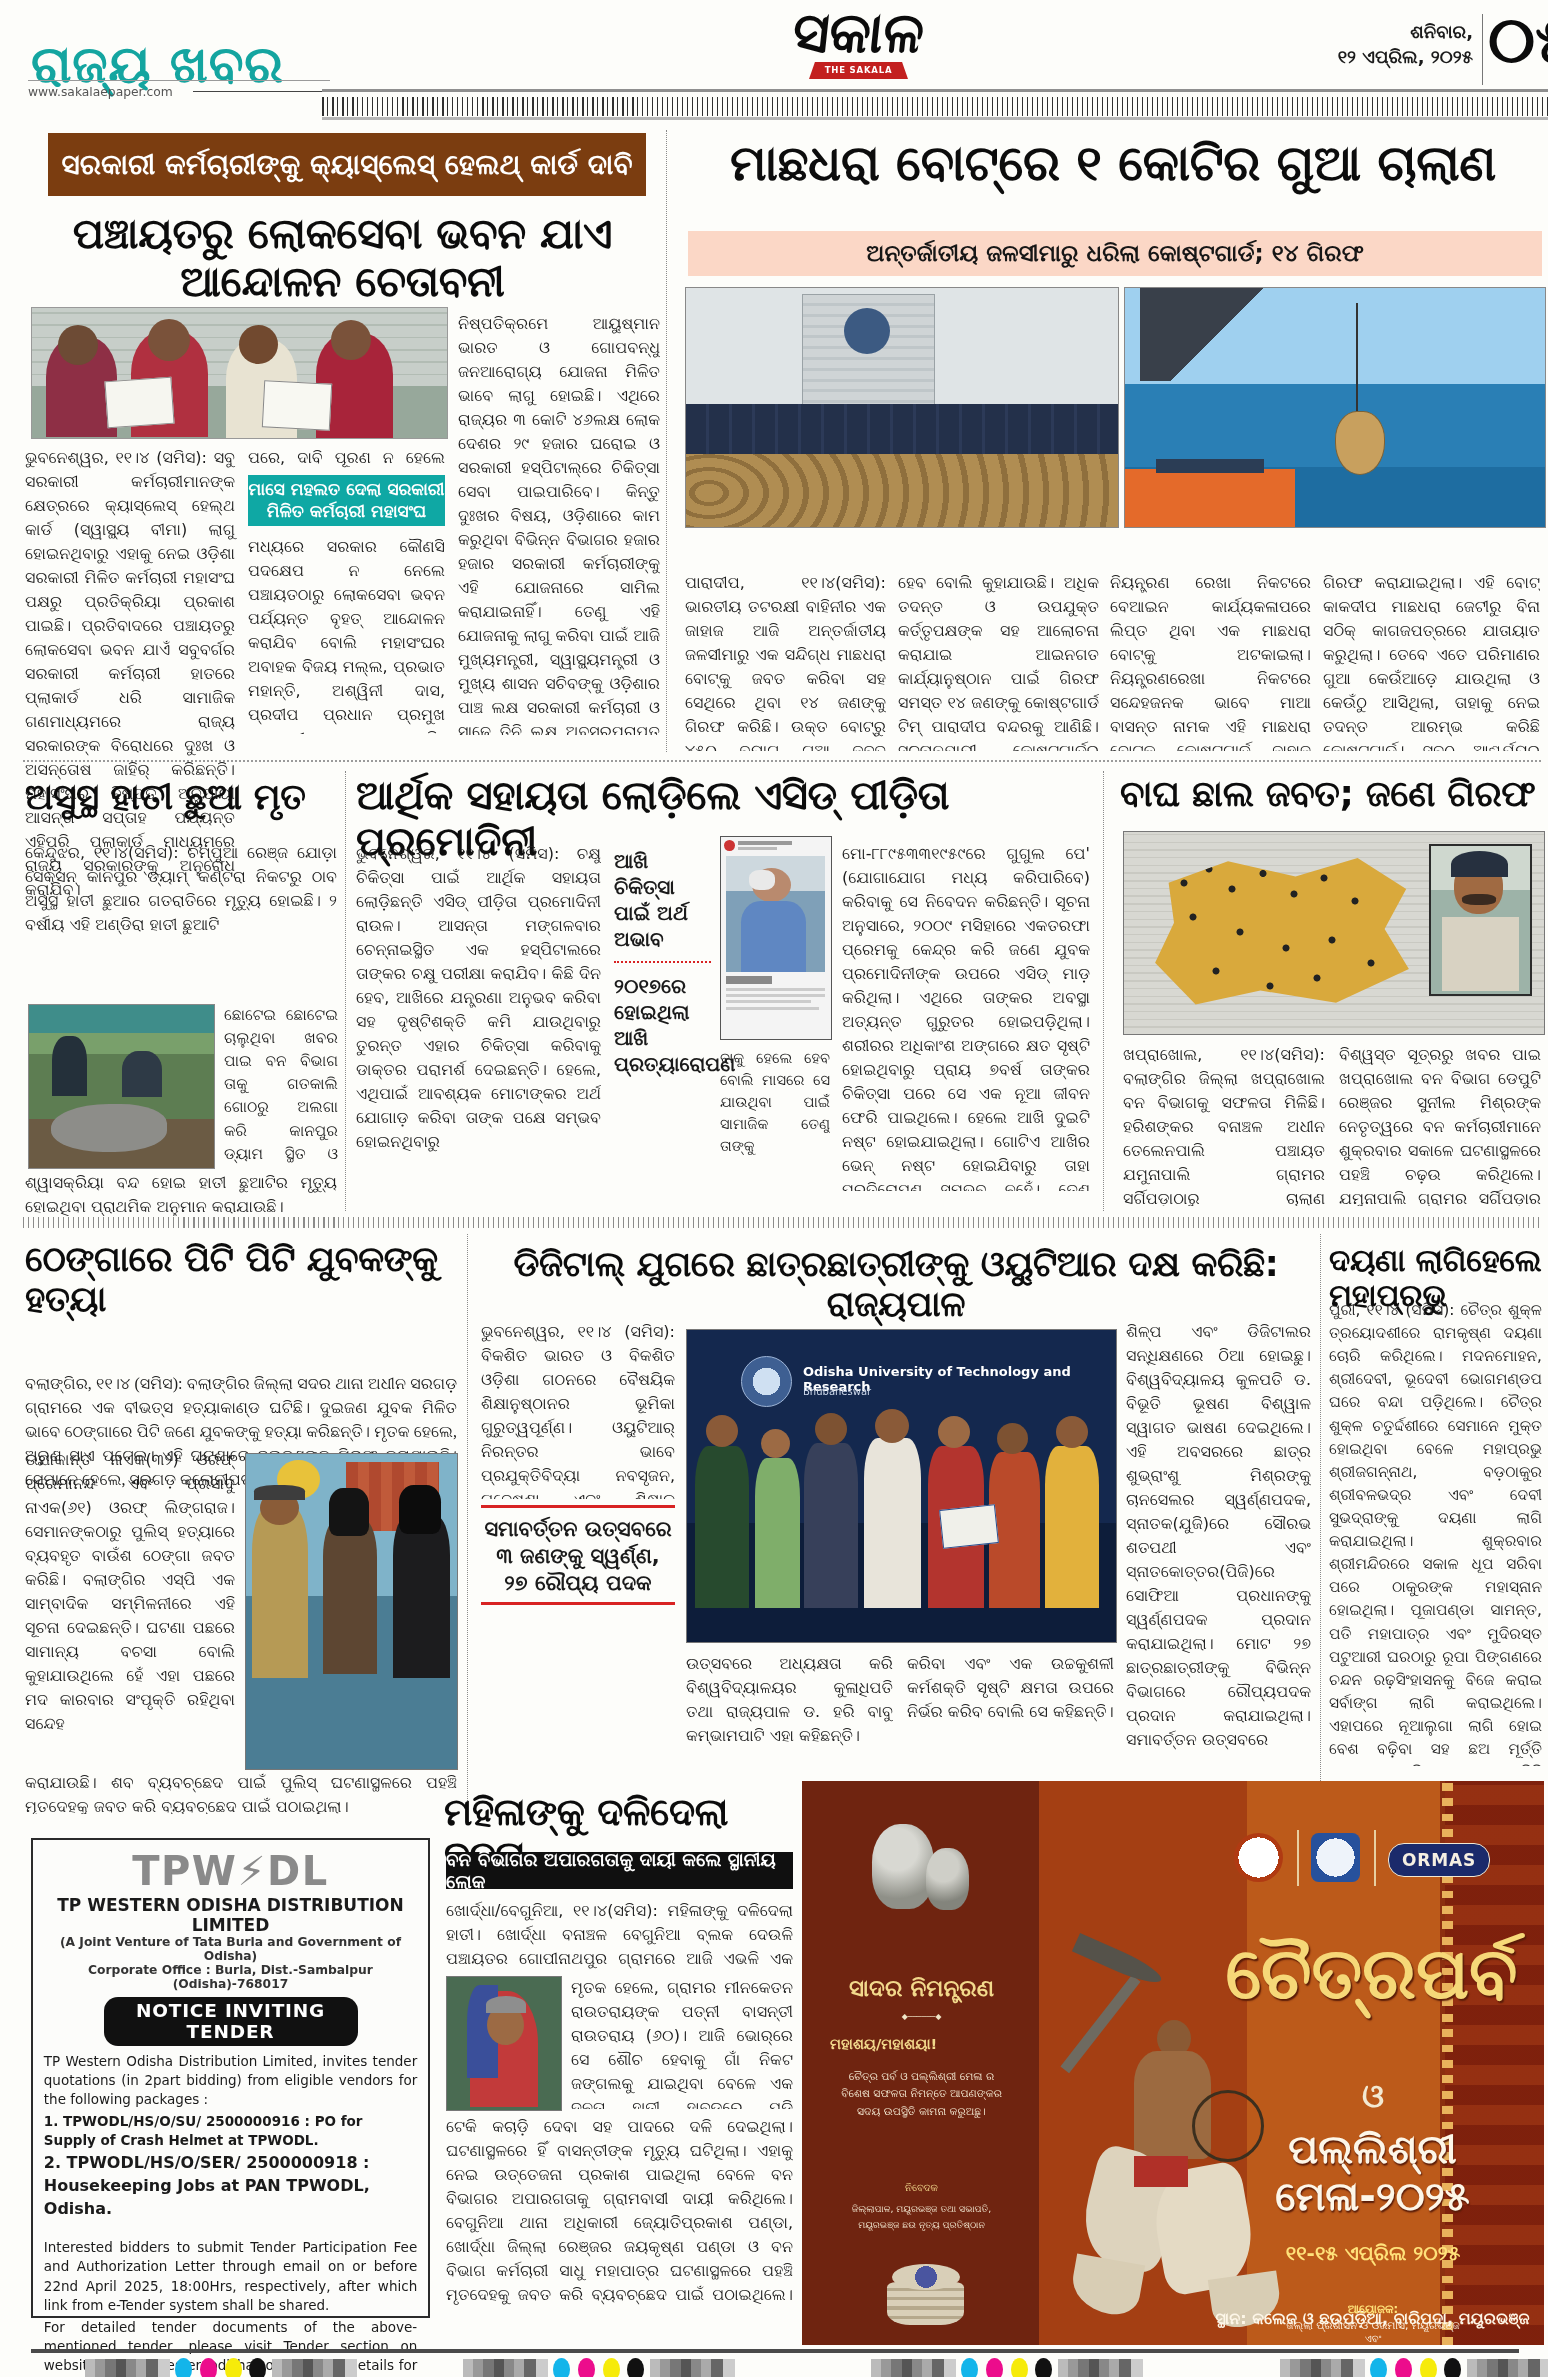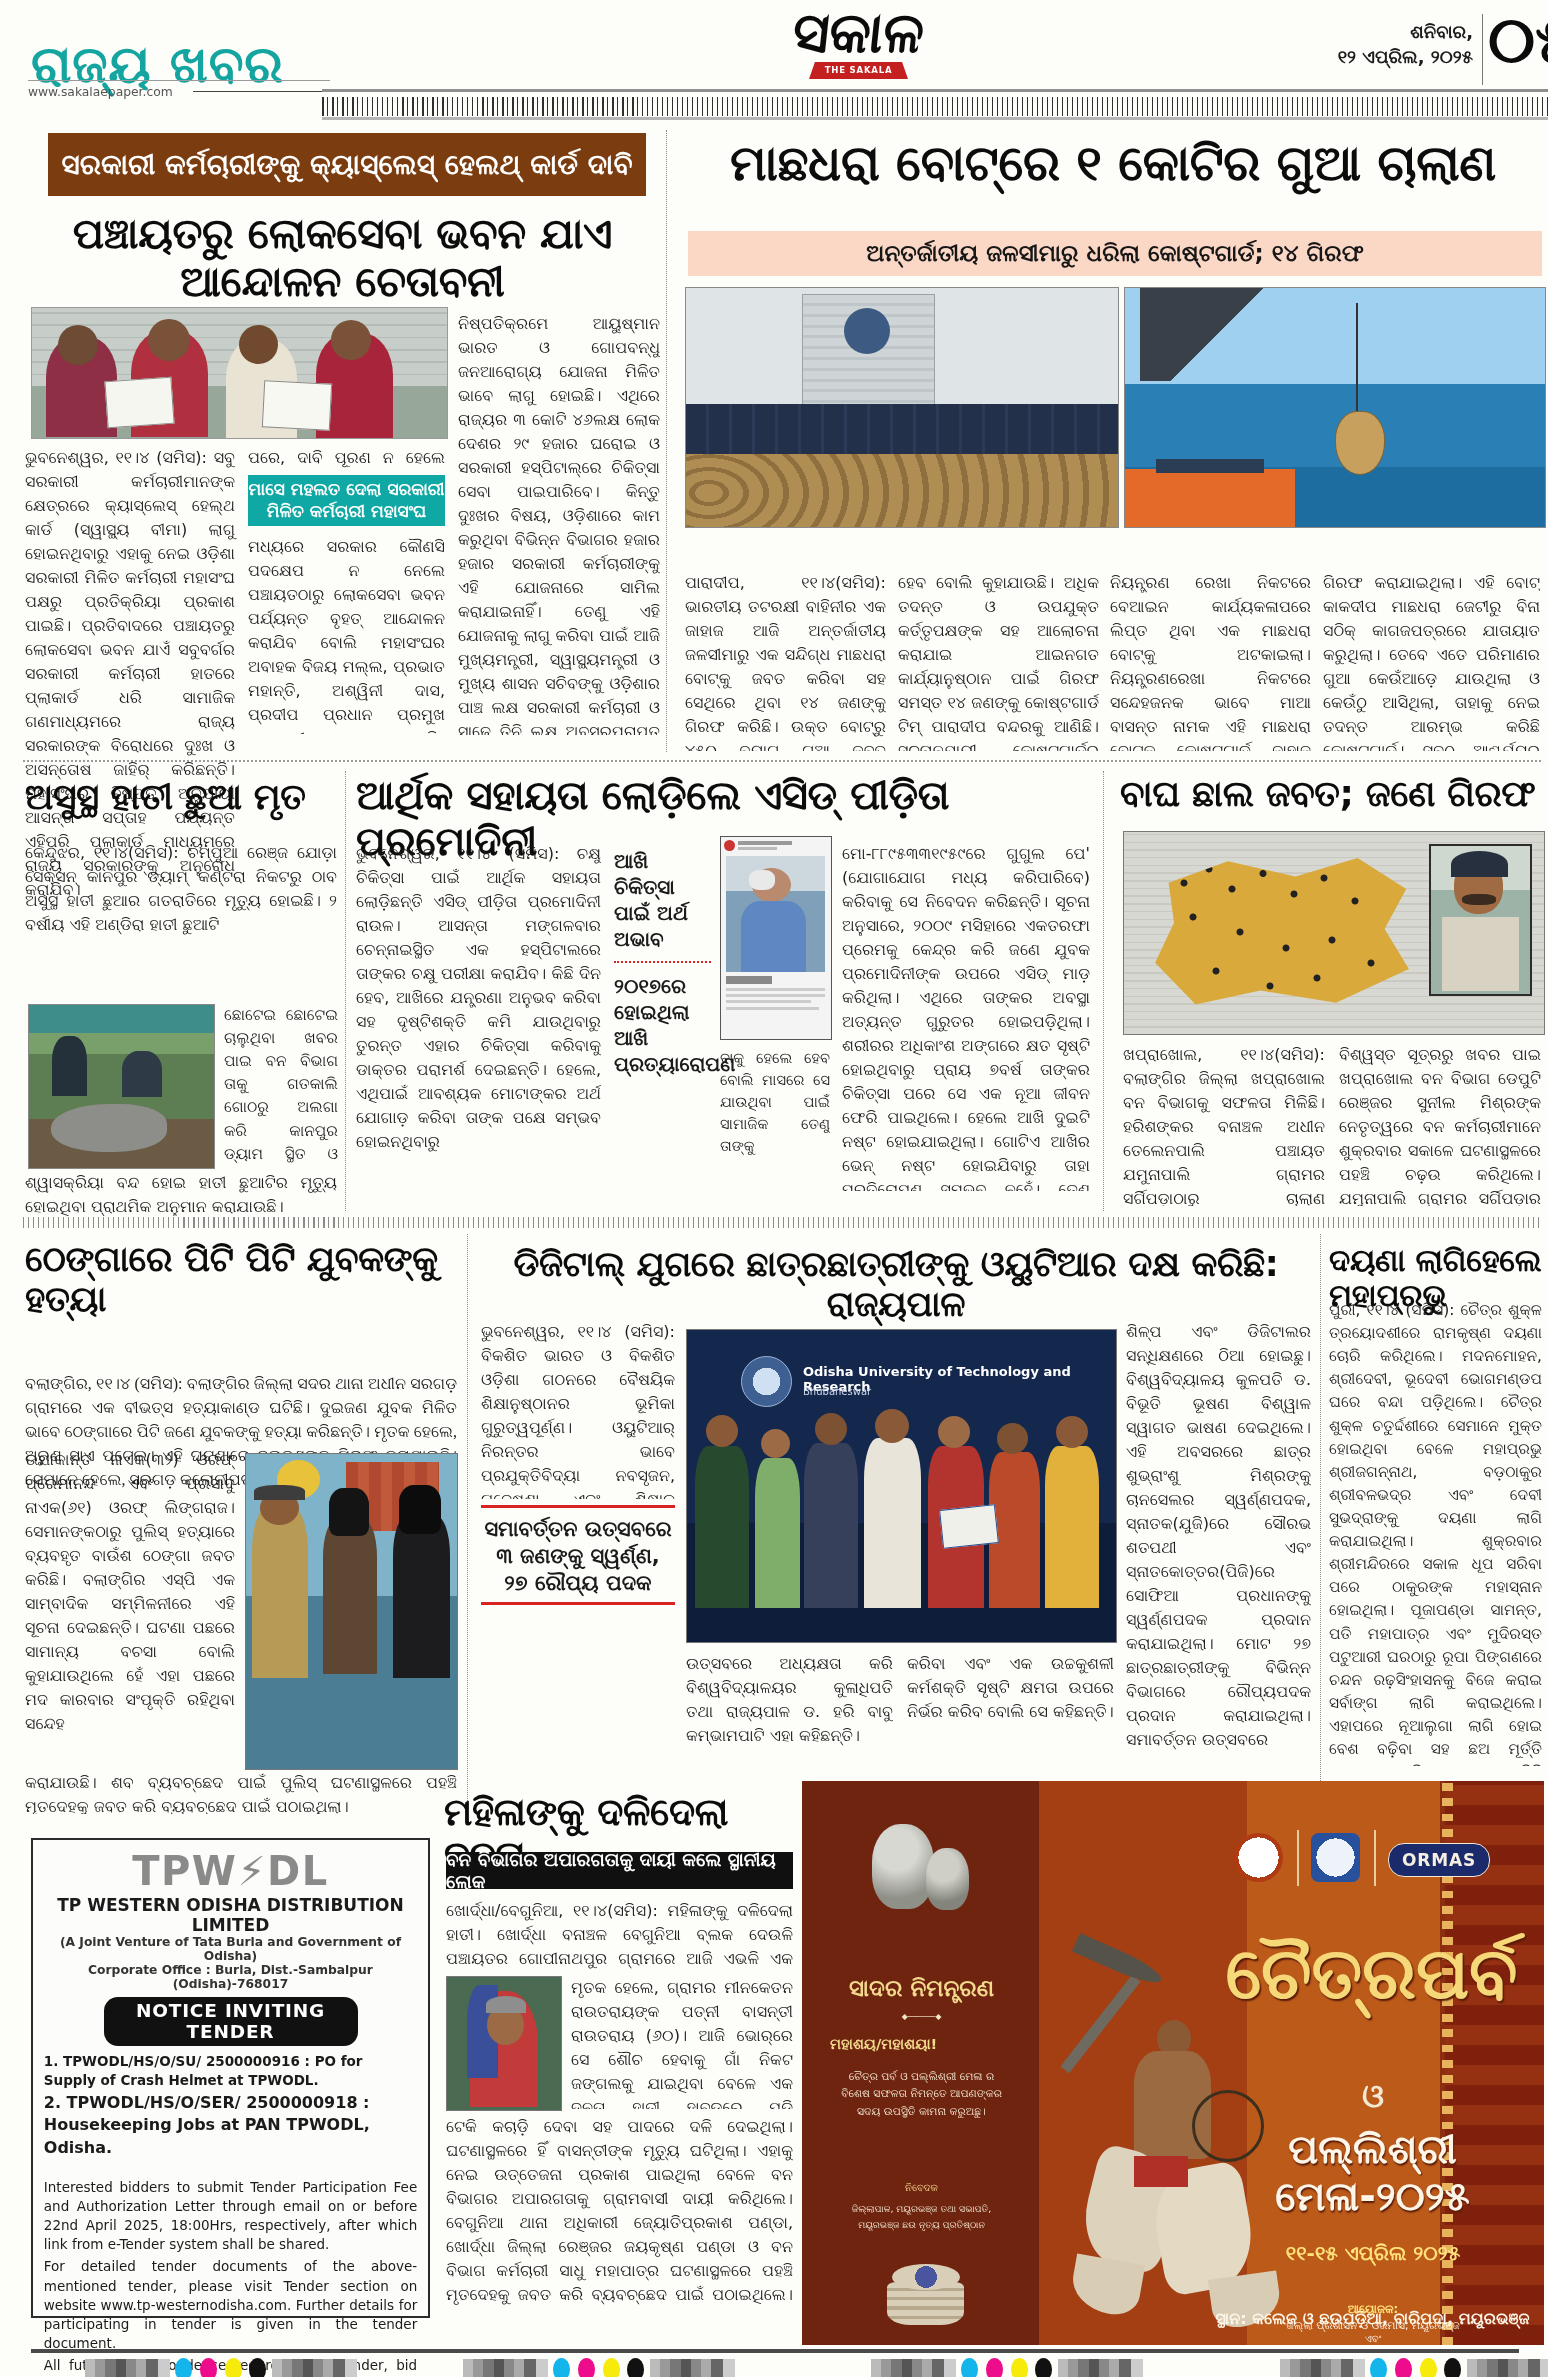--- a/index.html
+++ b/index.html
@@ -233,20 +233,21 @@
   <div class="abs hl" style="left:1329px;top:1243px;width:214px;font-size:31px;">ଦୟଣା ଲାଗିହେଲେ ମହାପ୍ରଭୁ</div>
   <div class="abs body-text" style="left:1329px;top:1299px;width:213px;height:467px;overflow:hidden;font-size:15.4px;">ପୁରୀ, ୧୧।୪ (ସମିସ): ଚୈତ୍ର ଶୁକ୍ଳ ତ୍ରୟୋଦଶୀରେ ରାମକୃଷ୍ଣ ଦୟଣା ଚୋରି କରିଥିଲେ। ମଦନମୋହନ, ଶ୍ରୀଦେବୀ, ଭୂଦେବୀ ଭୋଗମଣ୍ଡପ ଘରେ ବନ୍ଦା ପଡ଼ିଥିଲେ। ଚୈତ୍ର ଶୁକ୍ଳ ଚତୁର୍ଦ୍ଦଶୀରେ ସେମାନେ ମୁକ୍ତ ହୋଇଥିବା ବେଳେ ମହାପ୍ରଭୁ ଶ୍ରୀଜଗନ୍ନାଥ, ବଡ଼ଠାକୁର ଶ୍ରୀବଳଭଦ୍ର ଏବଂ ଦେବୀ ସୁଭଦ୍ରାଙ୍କୁ ଦୟଣା ଲାଗି କରାଯାଇଥିଲା। ଶୁକ୍ରବାର ଶ୍ରୀମନ୍ଦିରରେ ସକାଳ ଧୂପ ସରିବା ପରେ ଠାକୁରଙ୍କ ମହାସ୍ନାନ ହୋଇଥିଲା। ପୂଜାପଣ୍ଡା ସାମନ୍ତ, ପତି ମହାପାତ୍ର ଏବଂ ମୁଦିରସ୍ତ ପଟୁଆରୀ ଘରଠାରୁ ରୂପା ପିଙ୍ଗଣରେ ଚନ୍ଦନ ରଢ଼ସିଂହାସନକୁ ବିଜେ କରାଇ ସର୍ବାଙ୍ଗ ଲାଗି କରାଇଥିଲେ। ଏହାପରେ ନୂଆଲୁଗା ଲାଗି ହୋଇ ବେଶ ବଢ଼ିବା ସହ ଛଅ ମୂର୍ତ୍ତି ଅଳଙ୍କାର ଲାଗି କରାଯାଇଥିଲା। ତିନି ପୁଷ୍ପାଳକ ତିନିବାଡ଼ ଚାଙ୍ଗୁଡ଼ି ଧରିଥିଲେ। ମହାଜନ ସେବକମାନେ ମଦନମୋହନ, ଶ୍ରୀଦେବୀ, ଭୂଦେବୀଙ୍କୁ ହାତରେ ବିଜେ କରାଇ ଘଣ୍ଟ, ଛତା, କାହାଳୀ ସହ ବଡ଼ଦେଉଳକୁ ୩ ଘେରା ପରିକ୍ରମା କରି ରଢ଼ସିଂହାସନରେ ବିଜେ କରାଇଥିଲେ।</div>
 
   <div class="abs" style="left:31px;top:1838px;width:399px;height:480px;border:2.3px solid #2b2b2b;background:#fcfcfa;padding:7.7px 10.8px;box-sizing:border-box;">
     <div class="center" style="font-size:40px;font-weight:bold;color:#8a8a8a;letter-spacing:1.5px;">TPW⚡DL</div>
     <div class="center" style="font-size:17px;font-weight:bold;margin-top:1.5px;">TP WESTERN ODISHA DISTRIBUTION LIMITED</div>
     <div class="center" style="font-size:12.3px;font-weight:bold;color:#333;">(A Joint Venture of Tata Burla and Government of Odisha)</div>
     <div class="center" style="font-size:12.3px;font-weight:bold;color:#333;">Corporate Office : Burla, Dist.-Sambalpur (Odisha)-768017</div>
     <div class="center" style="margin:6.2px auto;width:254px;background:#111;color:#fff;border-radius:14px;
                 font-size:18.5px;font-weight:bold;padding:3.1px 0;letter-spacing:0.8px;">NOTICE INVITING TENDER</div>
+    <div style="font-size:13.5px;line-height:1.42;text-align:justify;">TP Western Odisha Distribution Limited, invites tender quotations (in 2part bidding) from eligible vendors for the following packages :</div>
     <div style="font-size:13.5px;line-height:1.42;font-weight:bold;margin-top:3.1px;">1. TPWODL/HS/O/SU/ 2500000916 : PO for Supply of Crash Helmet at TPWODL.</div>
     <div style="font-size:16px;line-height:1.42;font-weight:bold;margin-top:1.5px;">2. TPWODL/HS/O/SER/ 2500000918 : Housekeeping Jobs at PAN TPWODL, Odisha.</div>
     <div style="font-size:13.5px;line-height:1.42;text-align:justify;margin-top:18px;">Interested bidders to submit Tender Participation Fee and Authorization Letter through email on or before 22nd April 2025, 18:00Hrs, respectively, after which link from e-Tender system shall be shared.</div>
     <div style="font-size:13.5px;line-height:1.42;text-align:justify;margin-top:3.1px;">For detailed tender documents of the above-mentioned tender, please visit Tender section on website www.tp-westernodisha.com. Further details for participating in tender is given in the tender document.</div>
     <div style="font-size:13.5px;line-height:1.42;text-align:justify;margin-top:3.1px;">All future correspondence regarding the tender, bid submission, bid submission date extension etc. will happen with participating bidders only through E-Tender system.</div>
 
   </div>
 
   <div class="abs hl" style="left:444px;top:1791px;width:349px;font-size:38px;">ମହିଳାଙ୍କୁ ଦଳିଦେଲା ଦନ୍ତା</div>
   <div class="abs caption-box" style="left:446px;top:1852px;width:347px;height:37px;background:#101010;">

